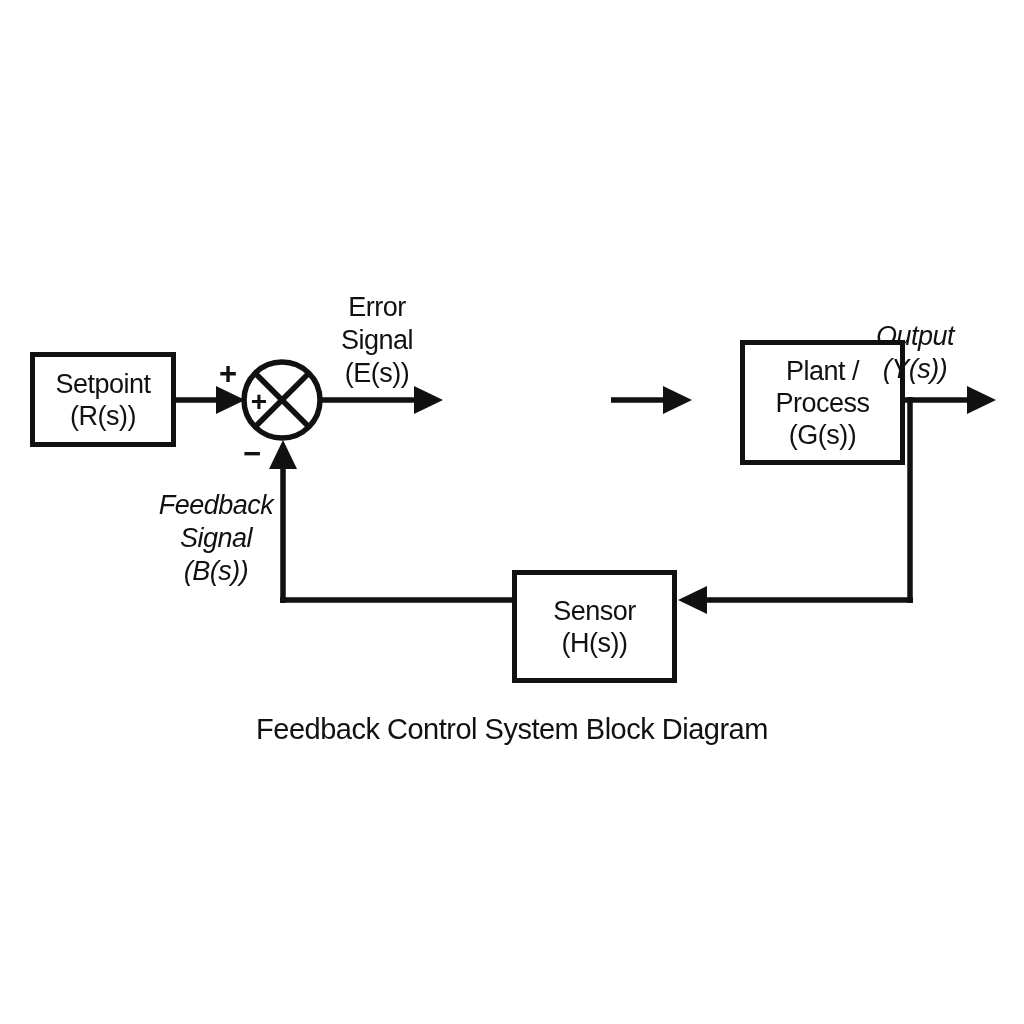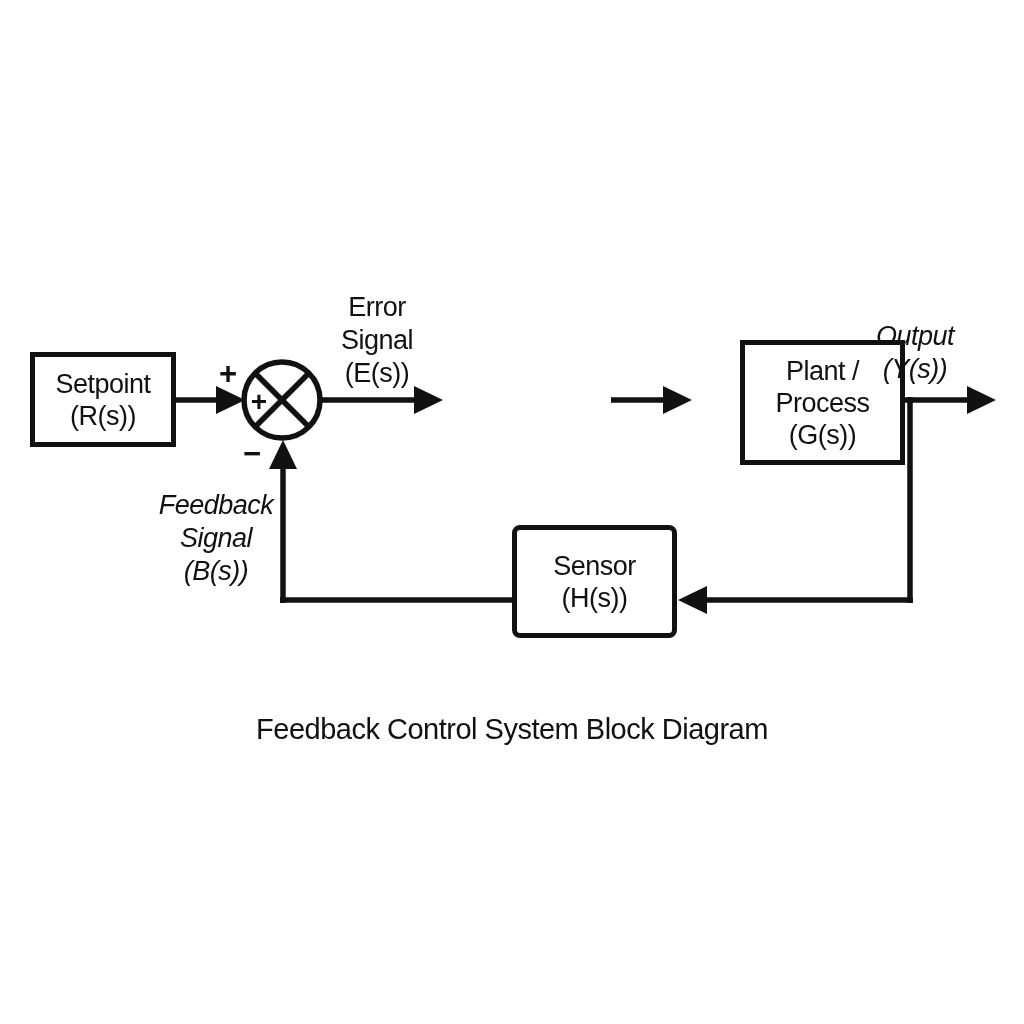--- a/index.html
+++ b/index.html
@@ -30,21 +30,21 @@
     align-items: center;
     justify-content: center;
     text-align: center;
     font-size: 27px;
     line-height: 32px;
     letter-spacing: -0.5px;
   }
   .block-setpoint { left: 30px;  top: 352px; width: 136px; height: 85px; }
   .block-pid      { left: 443px; top: 340px; width: 158px; height: 114px; }
   .block-plant    { left: 692px; top: 340px; width: 155px; height: 115px; margin-left: 48px; }
-  .block-sensor   { left: 512px; top: 525px; width: 155px; height: 103px; border-radius: 8px; }
+  .block-sensor   { left: 512px; top: 570px; width: 155px; height: 103px; }
 
   .sig-label {
     position: absolute;
     text-align: center;
     font-size: 27px;
     line-height: 33px;
     letter-spacing: -0.5px;
   }
   .label-error    { left: 302px; top: 291px; width: 150px; }
   .label-output   { left: 840px; top: 320px; width: 150px; font-style: italic; }

